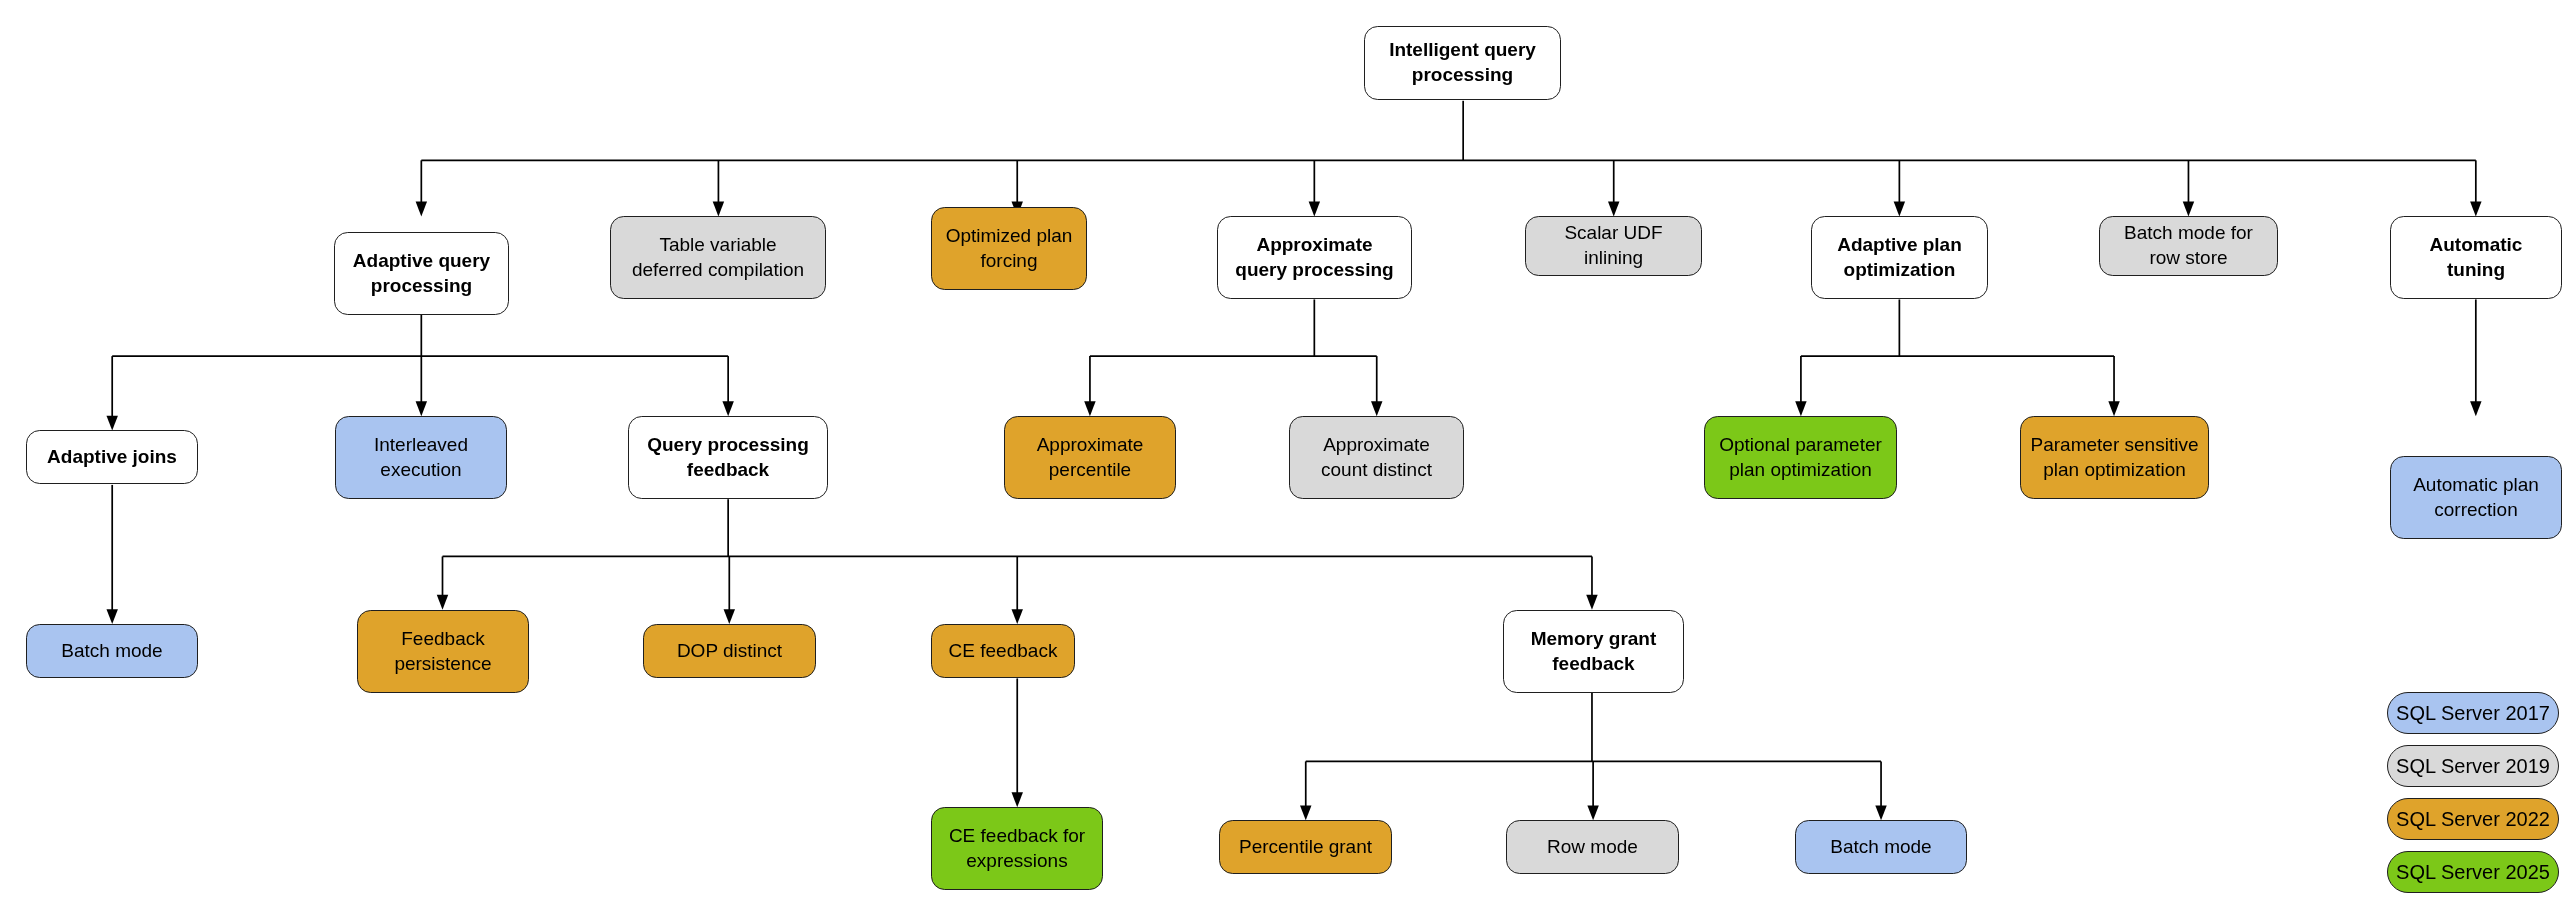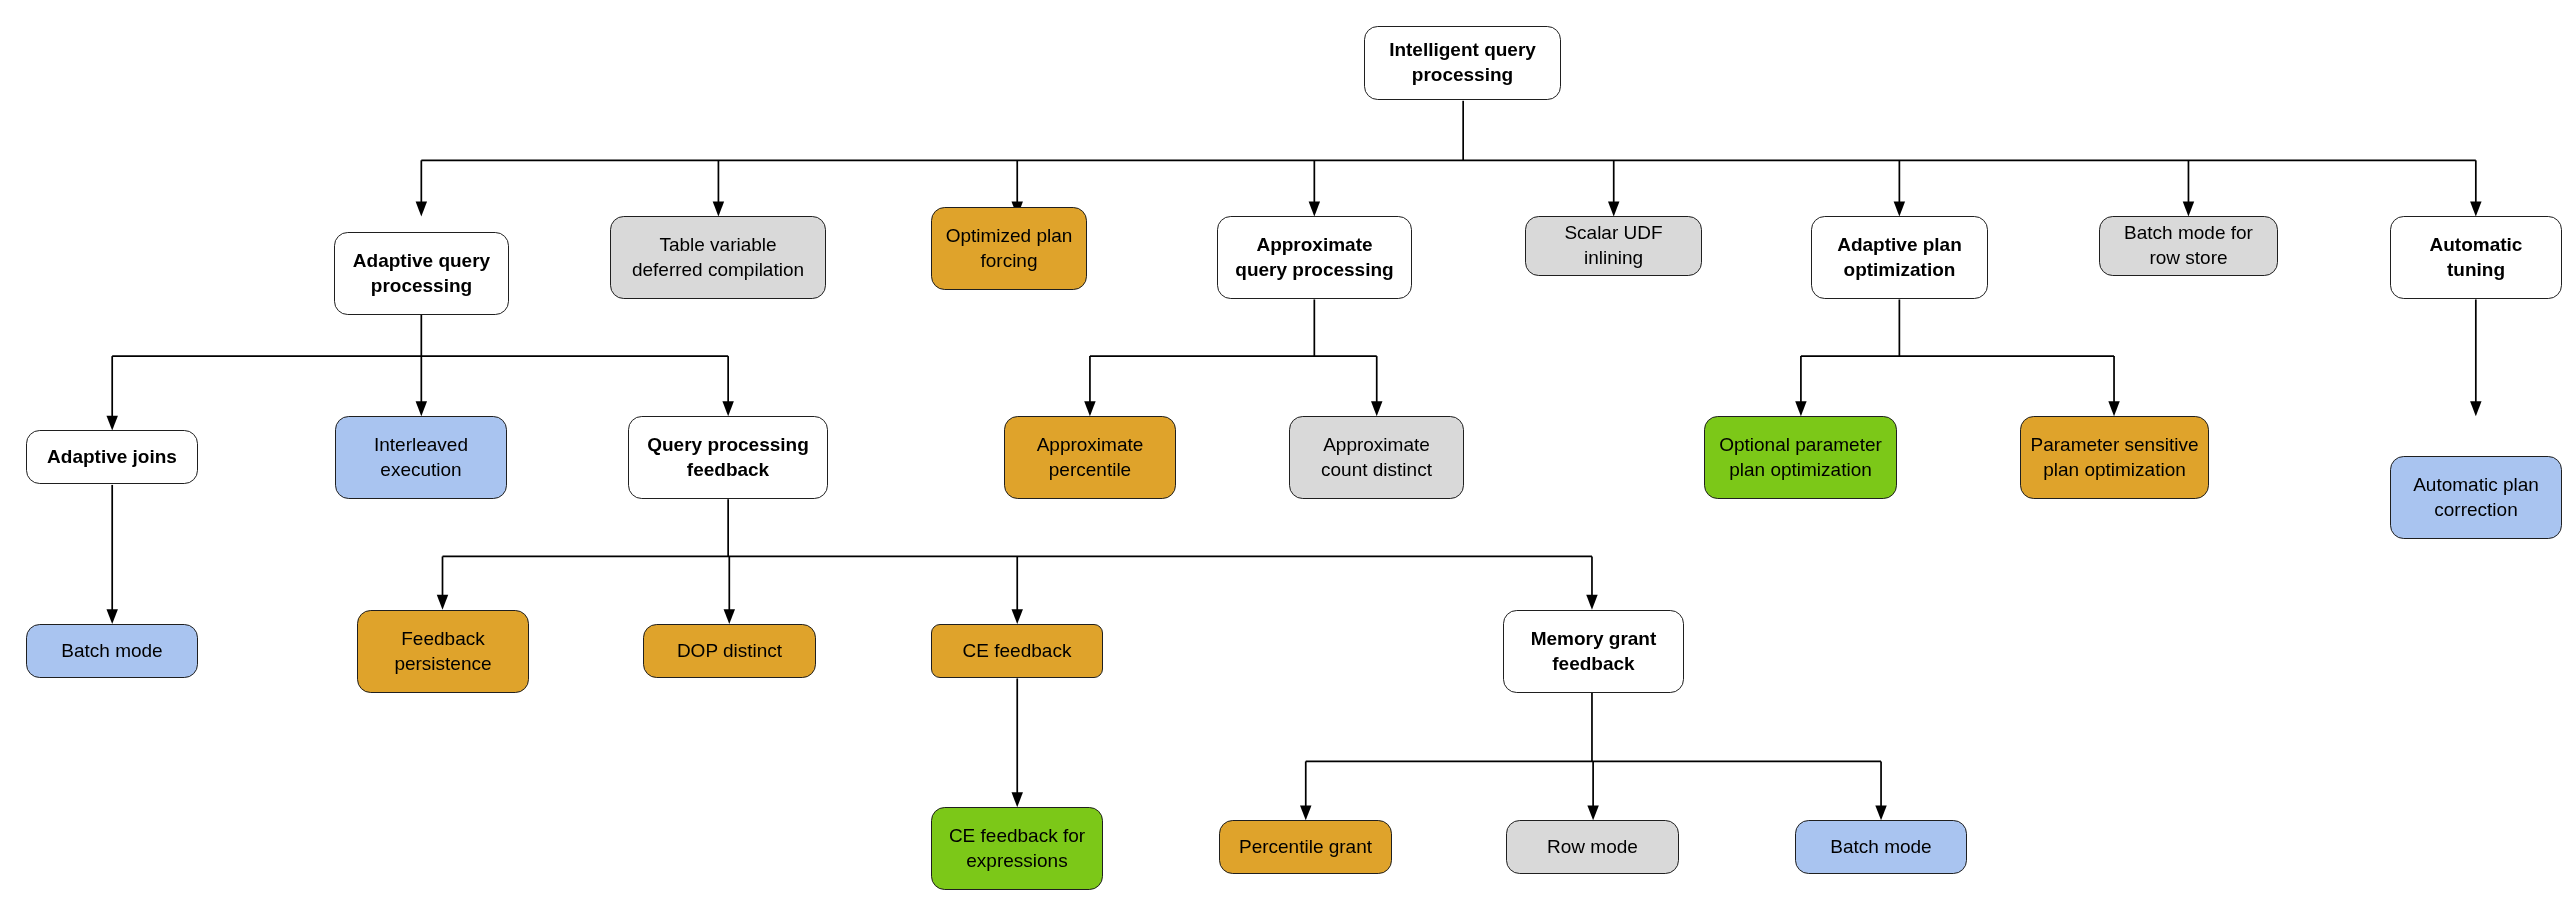--- a/index.html
+++ b/index.html
@@ -128,24 +128,30 @@
       <div class="node" style="left: 1704px; top: 416px; width: 193px; height: 83px; background: rgb(124, 200, 24);">Optional parameter
 plan optimization</div>
       <div class="node" style="left: 2020px; top: 416px; width: 189px; height: 83px; background: rgb(223, 163, 43);">Parameter sensitive
 plan optimization</div>
       <div class="node" style="left: 2390px; top: 416px; width: 172px; height: 83px; background: rgb(169, 196, 240); margin-top: 40px;">Automatic plan
 correction</div>
       <div class="node" style="left: 26px; top: 624px; width: 172px; height: 54px; background: rgb(169, 196, 240);">Batch mode</div>
       <div class="node" style="left: 357px; top: 610px; width: 172px; height: 83px; background: rgb(223, 163, 43);">Feedback
 persistence</div>
       <div class="node" style="left: 643px; top: 624px; width: 173px; height: 54px; background: rgb(223, 163, 43);">DOP distinct</div>
-      <div class="node" style="left: 931px; top: 624px; width: 172px; height: 54px; background: rgb(223, 163, 43); border-radius: 9px;">CE feedback</div>
+      <div class="node" style="left: 931px; top: 624px; width: 144px; height: 54px; background: rgb(223, 163, 43);">CE feedback</div>
       <div class="node bold" style="left: 1503px; top: 610px; width: 181px; height: 83px; background: rgb(255, 255, 255);">Memory grant
 feedback</div>
       <div class="node" style="left: 931px; top: 807px; width: 172px; height: 83px; background: rgb(124, 200, 24);">CE feedback for
 expressions</div>
       <div class="node" style="left: 1219px; top: 820px; width: 173px; height: 54px; background: rgb(223, 163, 43); text-align: right;">Percentile grant</div>
       <div class="node" style="left: 1506px; top: 820px; width: 173px; height: 54px; background: rgb(217, 217, 217);">Row mode</div>
       <div class="node" style="left: 1795px; top: 820px; width: 172px; height: 54px; background: rgb(169, 196, 240);">Batch mode</div>
     </div>
 
+  <div class="legend">
+    <div class="pill" style="background: rgb(169, 196, 240);">SQL Server 2017</div>
+    <div class="pill" style="background: rgb(217, 217, 217);">SQL Server 2019</div>
+    <div class="pill" style="background: rgb(223, 163, 43);">SQL Server 2022</div>
+    <div class="pill" style="background: rgb(124, 200, 24);">SQL Server 2025</div>
+  </div>
 </div>
 
 
 </body></html>

